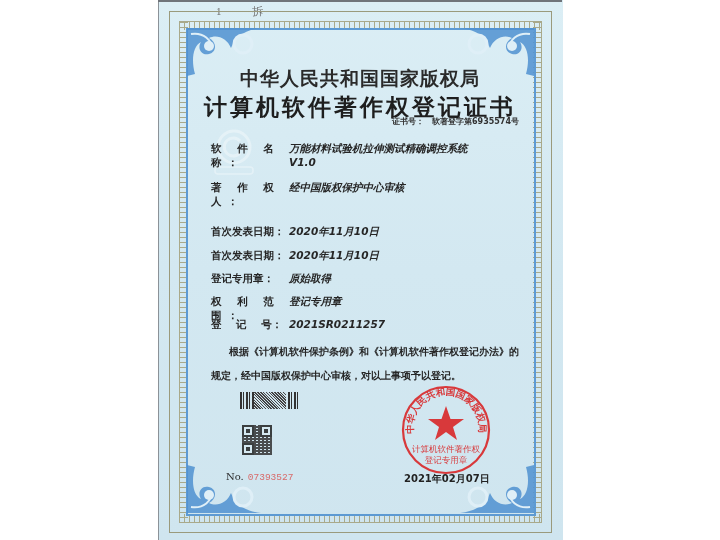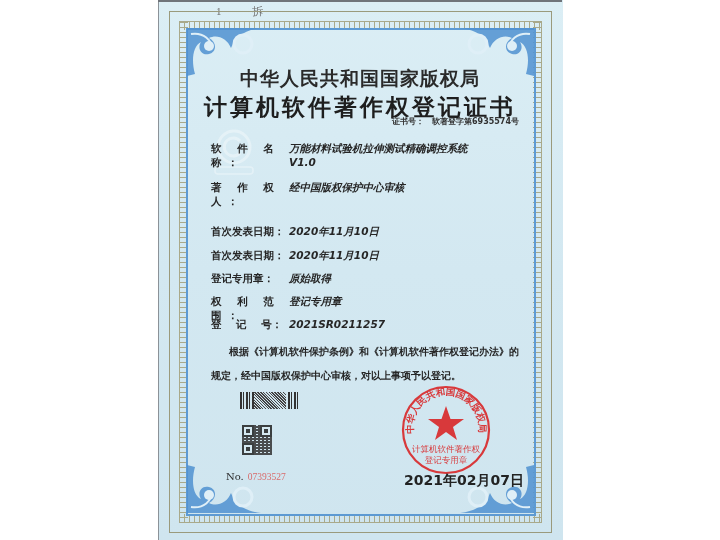--- a/index.html
+++ b/index.html
@@ -47,24 +47,24 @@
   .barcode { position:absolute; left:240px; top:392px; width:60px; height:17px;
              background:repeating-linear-gradient(90deg,#333 0 2px, transparent 2px 3px,#333 3px 4px, transparent 4px 6px); }
   .barcode .mid { position:absolute; left:14px; top:0; width:32px; height:17px;
              background:repeating-linear-gradient(45deg,#444 0 1px,#cfe3ec 1px 2px),#888; }
   .qr { position:absolute; left:242px; top:425px; width:30px; height:30px; background:
         repeating-linear-gradient(90deg,#333 0 2px,transparent 2px 4px),
         repeating-linear-gradient(0deg,#333 0 2px,transparent 2px 3px); opacity:.85; }
   .qr .f { position:absolute; width:8px; height:8px; border:2px solid #222; background:#d6eaf2; box-sizing:content-box; }
   .qr .f::after { content:""; position:absolute; left:2px; top:2px; width:4px; height:4px; background:#222; }
   .no { position:absolute; left:226px; top:471px; font-size:10px; color:#2a2a2a; font-family:"DejaVu Serif", serif; }
-  .no .num { color:#d86a6a; font-family:Liberation Serif, serif; margin-left:4px; font-size:9.5px;margin-top:44px; }
+  .no .num { color:#d86a6a; font-family:Liberation Mono, monospace; margin-left:4px; font-size:9.5px;margin-top:44px; }
 
   .seal { position:absolute; left:400px; top:384px; width:92px; height:92px; }
-  .date { position:absolute; left:404px; top:472px; font-size:14px; color:#222; font-weight:bold; font-family:"DejaVu Sans", sans-serif; }
+  .date { position:absolute; left:404px; top:472px; font-size:10px; color:#222; font-weight:bold; font-family:"DejaVu Sans", sans-serif; }
 </style>
 </head>
 <body>
 
 <div class="paper"></div>
 <div class="paper-topstrip"></div>
 <div class="handwriting">1 拆</div>
 
 <div class="key-border"></div>
 <div class="key-inner"></div>

